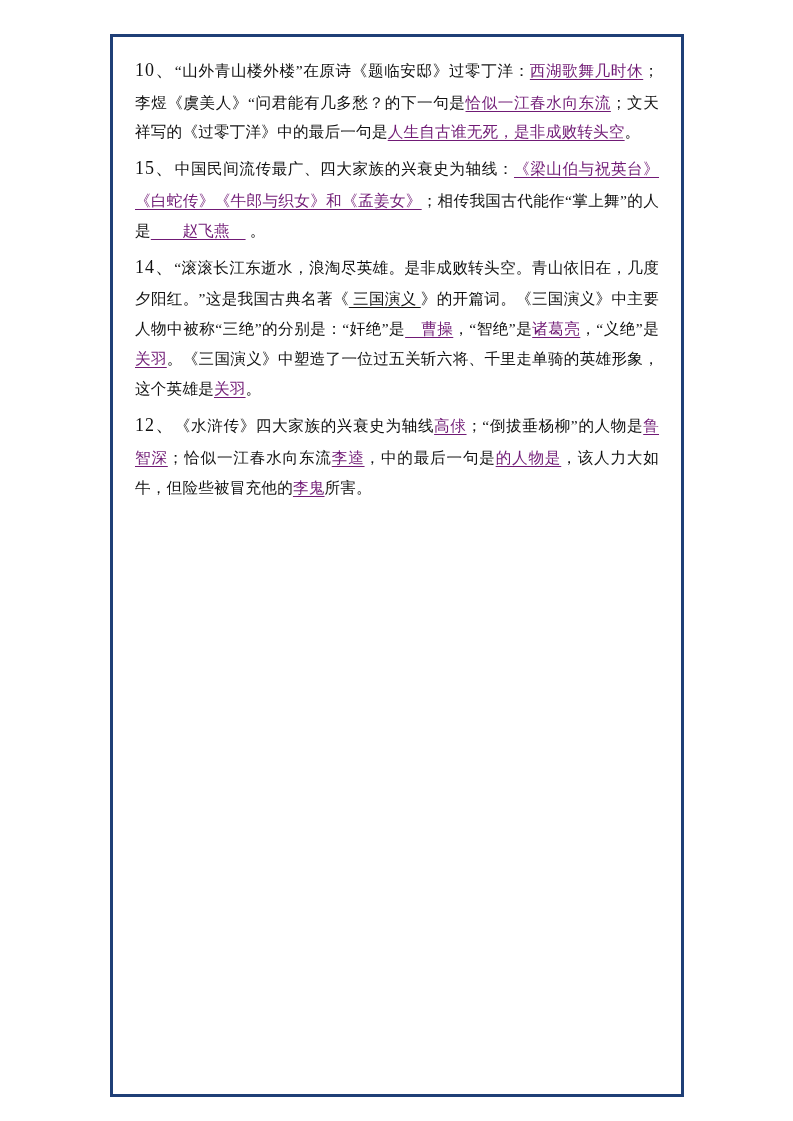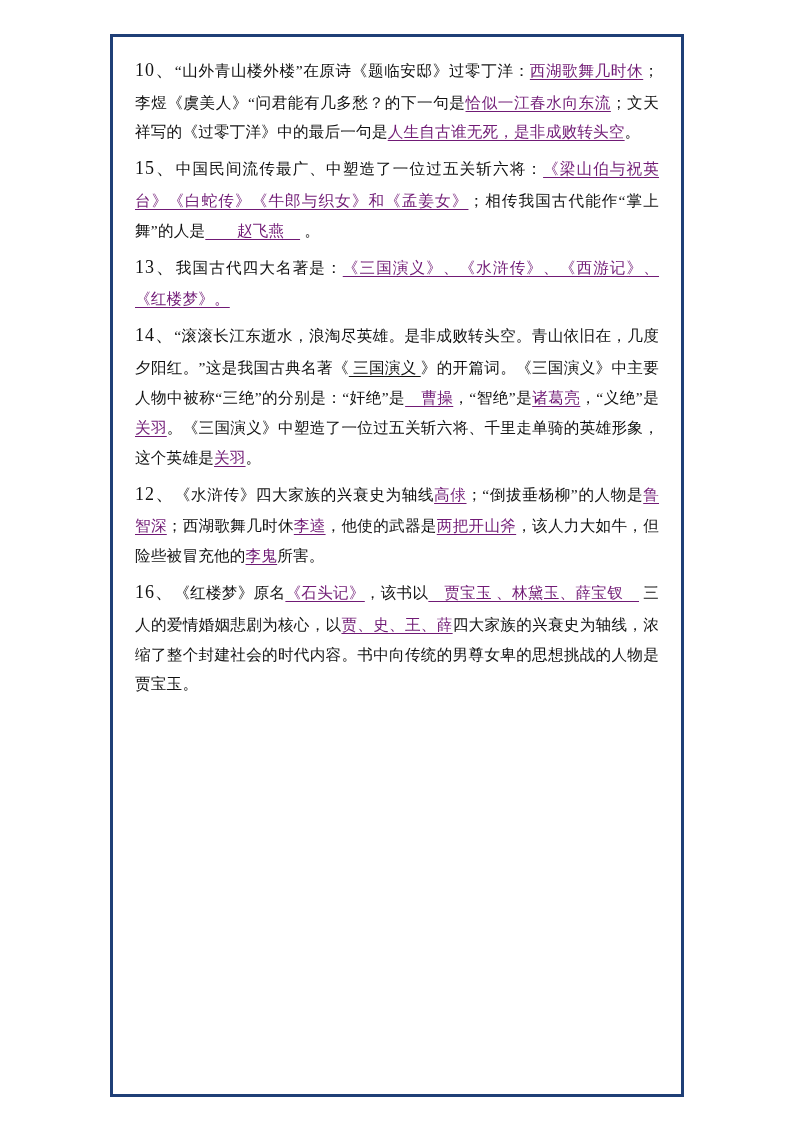--- a/index.html
+++ b/index.html
@@ -56,20 +56,18 @@
   }
 </style>
 </head>
 <body>
 
 <div id="page">
   <div id="doc-frame">
     <div id="doc-body">
 
     <p class="q"><span class="num">10、</span><span>“山外青山楼外楼”在原诗《题临安邸》过零丁洋：</span><span class="red u">西湖歌舞几时休</span><span>；李煜《虞美人》“问君能有几多愁？的下一句是</span><span class="red u">恰似一江春水向东流</span><span>；文天祥写的《过零丁洋》中的最后一句是</span><span class="red u">人生自古谁无死，是非成败转头空</span><span>。</span></p>
-        <p class="q"><span class="num">15、</span><span>中国民间流传最广、中塑造了一位过五关斩六将：</span><span class="red u">《梁山伯与祝英台》《白蛇传》《牛郎与织女》和《孟姜女》</span><span>；相传我国古代能作“掌上舞”的人是</span><span class="red u">　　赵飞燕　</span><span> 。</span></p>
-        <p class="q"><span class="num">13、</span><span>我国古代四大名著是：</span><span class="red u">《三国演义》、《水浒传》、《西游记》、《红楼梦》。</span></p>
+        <p class="q"><span class="num">15、</span><span>中国民间流传最广、四大家族的兴衰史为轴线：</span><span class="red u">《梁山伯与祝英台》《白蛇传》《牛郎与织女》和《孟姜女》</span><span>；相传我国古代能作“掌上舞”的人是</span><span class="red u">　　赵飞燕　</span><span> 。</span></p>
         <p class="q"><span class="num">14、</span><span>“滚滚长江东逝水，浪淘尽英雄。是非成败转头空。青山依旧在，几度夕阳红。”这是我国古典名著《</span><span class="u"> 三国演义 </span><span>》的开篇词。《三国演义》中主要人物中被称“三绝”的分别是：“奸绝”是</span><span class="red u">　曹操</span><span>，“智绝”是</span><span class="red u">诸葛亮</span><span>，“义绝”是</span><span class="red u">关羽</span><span>。《三国演义》中塑造了一位过五关斩六将、千里走单骑的英雄形象，这个英雄是</span><span class="red u">关羽</span><span>。</span></p>
-        <p class="q"><span class="num">12、</span><span>《水浒传》四大家族的兴衰史为轴线</span><span class="red u">高俅</span><span>；“倒拔垂杨柳”的人物是</span><span class="red u">鲁智深</span><span>；西湖歌舞几时休</span><span class="red u">李逵</span><span>，他使的武器是</span><span class="red u">两把开山斧</span><span>，该人力大如牛，但险些被冒充他的</span><span class="red u">李鬼</span><span>所害。</span></p>
-        <p class="q"><span class="num">16、</span><span>《红楼梦》原名</span><span class="red u">《石头记》</span><span>，该书以</span><span class="red u">　贾宝玉 、林黛玉、薛宝钗　</span><span>  三人的爱情婚姻悲剧为核心，以</span><span class="red u">贾、史、王、薛</span><span>四大家族的兴衰史为轴线，浓缩了整个封建社会的时代内容。书中向传统的男尊女卑的思想挑战的人物是贾宝玉。</span></p>
+        <p class="q"><span class="num">12、</span><span>《水浒传》四大家族的兴衰史为轴线</span><span class="red u">高俅</span><span>；“倒拔垂杨柳”的人物是</span><span class="red u">鲁智深</span><span>；恰似一江春水向东流</span><span class="red u">李逵</span><span>，中的最后一句是</span><span class="red u">的人物是</span><span>，该人力大如牛，但险些被冒充他的</span><span class="red u">李鬼</span><span>所害。</span></p>
       </div>
   </div>
 </div>
 
 </body></html>

